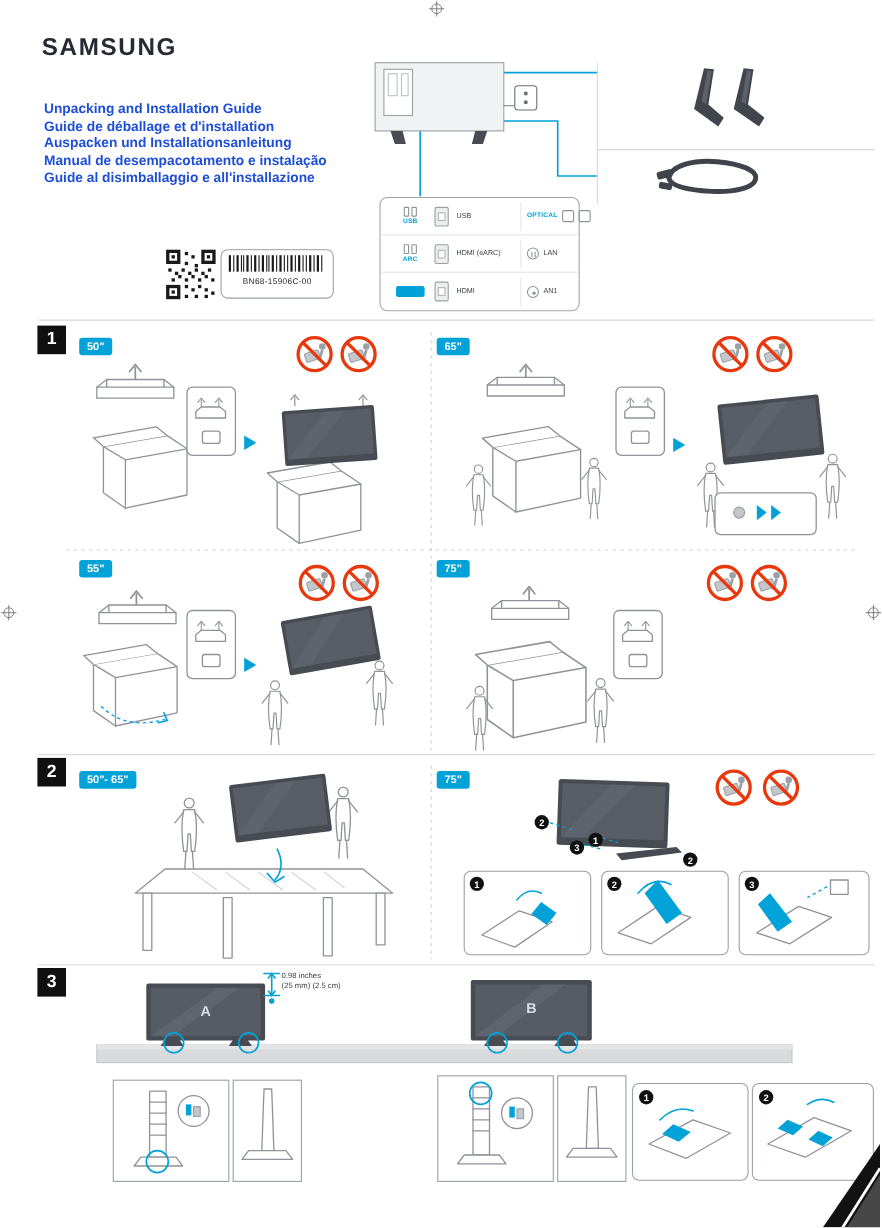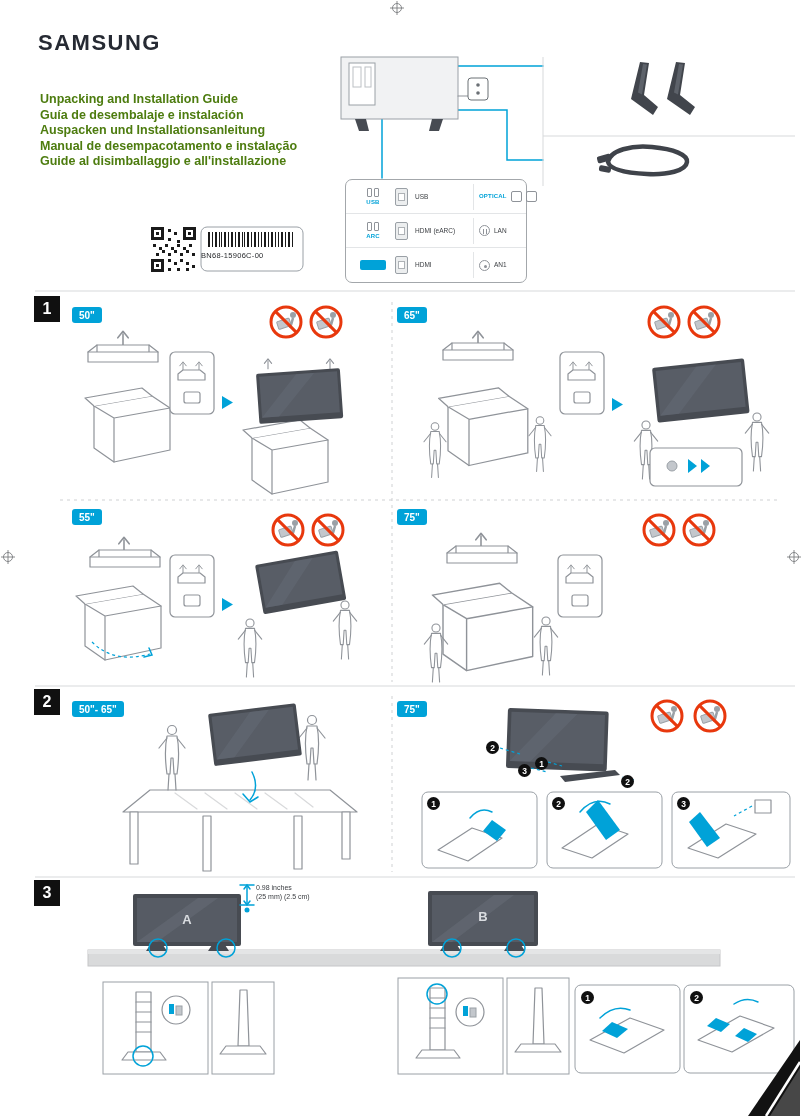--- a/index.html
+++ b/index.html
@@ -14,22 +14,22 @@
   .cy{stroke:#00a2d8;fill:none;stroke-width:1.5;stroke-linecap:round}
   .cyd{stroke:#00a2d8;fill:none;stroke-width:1.2;stroke-dasharray:3 3}
   .cyf{fill:#00a2d8}
   .dk{fill:#474b52}
   .gy{fill:#c3c7cc;stroke:#9aa0a6;stroke-width:1}
   .sep{stroke:#d7d9db;stroke-width:1}
   .sepd{stroke:#cfd1d3;stroke-width:1;stroke-dasharray:3 4}
   
   .brand{left:38px;top:30px;font-size:22px;font-weight:bold;letter-spacing:1.5px;color:#262a33}
   .titles{left:40px;top:92px}
-  .titles div{font-size:12.5px;font-weight:bold;color:#4d7c0f;line-height:15.6px;white-space:nowrap}
-  .partnum{left:201px;top:251px;width:102px;text-align:left;font-size:7.5px;letter-spacing:.3px;color:#26282b}
+  .titles div{font-size:12.5px;font-weight:bold;color:#1d4ed8;line-height:15.6px;white-space:nowrap}
+  .partnum{left:201px;top:251px;width:102px;text-align:center;font-size:7.5px;letter-spacing:.3px;color:#26282b}
   .secnum{width:26px;height:26px;background:#101010;color:#fff;font-size:16px;font-weight:bold;
           display:flex;align-items:center;justify-content:center}
   .badge{background:#00a2d8;color:#fff;font-weight:bold;font-size:10px;height:16px;border-radius:3px;
          display:inline-flex;align-items:center;justify-content:center;padding:0 7px;white-space:nowrap}
   .stepdot{width:13px;height:13px;border-radius:50%;background:#101010;color:#fff;font-size:8.5px;font-weight:bold;
            display:flex;align-items:center;justify-content:center}
   .measure{font-size:7px;color:#3a3d41;line-height:9px;white-space:nowrap}
   .tvlabel{text-align:center;font-size:13px;font-weight:bold;color:#d9dce0}
   
   .ports{left:345px;top:179px;width:182px;border:1px solid #a3a7ab;border-radius:7px}
@@ -385,21 +385,21 @@
       <polygon points="748,1116 800,1040 800,1116" fill="#121212"></polygon>
       <polygon points="770,1116 800,1068 800,1116" fill="#474747"></polygon>
       <path d="M766,1116 L800,1062" stroke="#fff" stroke-width="2.5" fill="none"></path>
     </g>
   </svg>
 
   <div class="brand abs">SAMSUNG</div>
 
   <div class="titles abs">
     <div>Unpacking and Installation Guide</div>
-    <div>Guía de desembalaje e instalación</div>
+    <div>Guide de déballage et d'installation</div>
     <div>Auspacken und Installationsanleitung</div>
     <div>Manual de desempacotamento e instalação</div>
     <div>Guide al disimballaggio e all'installazione</div>
   </div>
 
   <div class="partnum abs">BN68-15906C-00</div>
 
   <div class="ports abs">
     <div class="prow">
       <div class="pcl">

